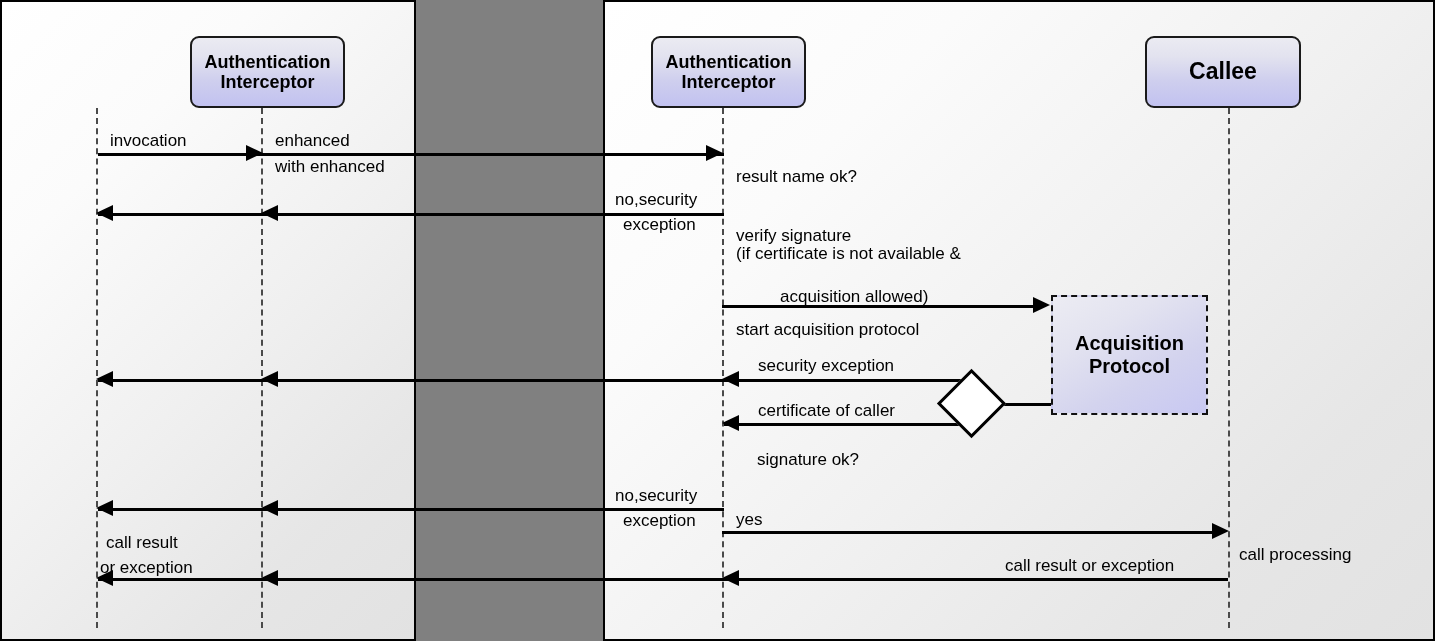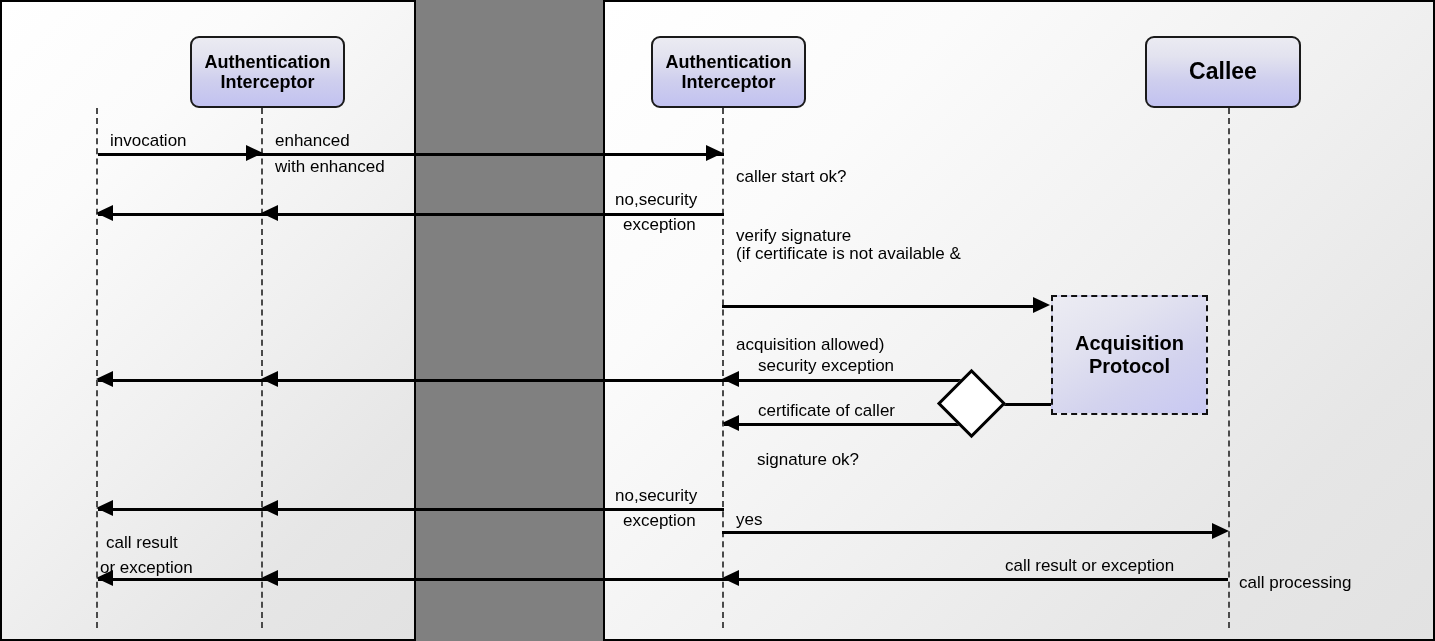--- a/index.html
+++ b/index.html
@@ -181,37 +181,38 @@
     <span style="white-space: pre-line;">Acquisition
 Protocol</span>
   </div>
 
   <div class="lbl" style="left:110px; top:130px;">invocation</div>
   <div class="lbl" style="left:275px; top:130px;">enhanced</div>
   <div class="lbl" style="left:275px; top:156px;">with enhanced</div>
   <div class="lbl" style="left:106px; top:532px;">call result</div>
   <div class="lbl" style="left:100px; top:557px;">or exception</div>
 
-  <div class="lbl" style="left:736px; top:166px;">caller start ok?</div>
+  <div class="lbl" style="left:736px; top:166px;">result name ok?</div>
 
   <div class="lbl" style="left:615px; top:189px;">no,security</div>
   <div class="lbl" style="left:623px; top:214px;">exception</div>
 
   <div class="lbl" style="left:736px; top:225px;">verify signature</div>
 
   <div class="lbl" style="left:736px; top:243px;">(if certificate is not available &amp;</div>
-  <div class="lbl" style="left:736px; top:286px;margin-top:48px;">acquisition allowed)</div>
-
+  <div class="lbl" style="left:780px; top:286px;">acquisition allowed)</div>
+
+  <div class="lbl" style="left:736px; top:319px;">start acquisition protocol</div>
 
   <div class="lbl" style="left:758px; top:355px;">security exception</div>
   <div class="lbl" style="left:758px; top:400px;">certificate of caller</div>
 
   <div class="lbl" style="left:757px; top:449px;">signature ok?</div>
 
   <div class="lbl" style="left:615px; top:485px;">no,security</div>
   <div class="lbl" style="left:623px; top:510px;">exception</div>
 
   <div class="lbl" style="left:736px; top:509px;">yes</div>
 
   <div class="lbl" style="left:1005px; top:555px;">call result or exception</div>
-  <div class="lbl" style="left:1239px; top:544px;margin-top:28px;">call processing</div>
+  <div class="lbl" style="left:1239px; top:544px;">call processing</div>
 
 </div>
 
 </body></html>

